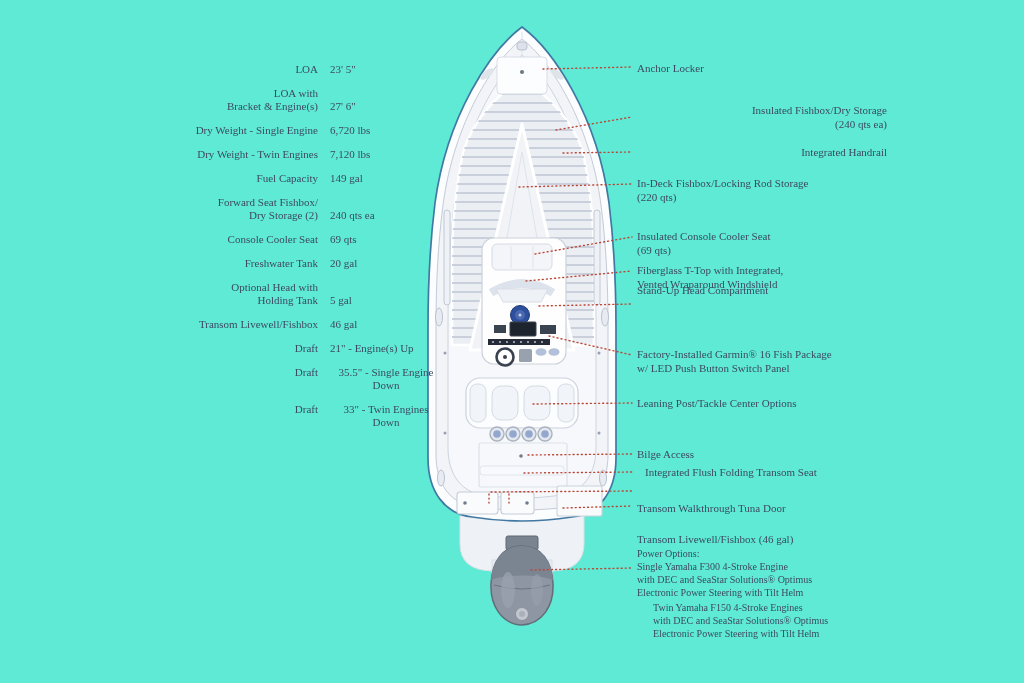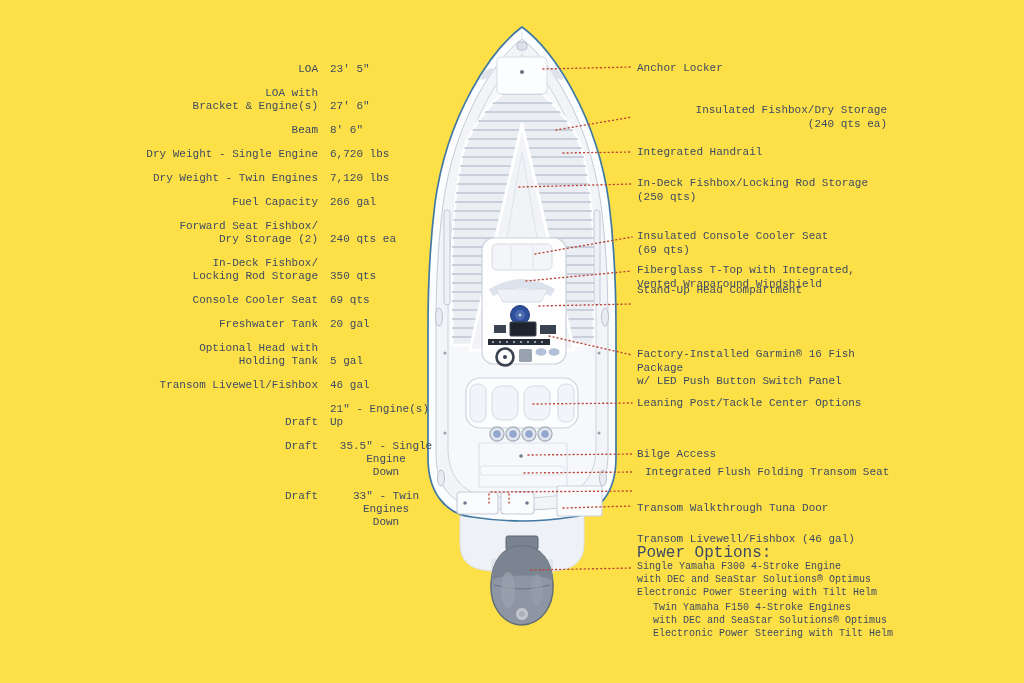--- a/index.html
+++ b/index.html
@@ -1,27 +1,27 @@
 <!DOCTYPE html>
 <html style="--text: #3d4a63; --leader: #bc4636; --hull: #4179a3; --accent: #2d4f9c; --cushion: #b3c0d9;"><head>
 <meta charset="utf-8">
 <style>
   html,body{margin:0;padding:0;background:#ffffff;}
-  .stage{position:relative;width:1024px;height:683px;background:#fde047;overflow:hidden;
-         font-family:Liberation Mono, monospace;color:var(--text,#3d4a63);}
+  .stage{position:relative;width:1024px;height:683px;background:#5eead4;overflow:hidden;
+         font-family:Liberation Serif, serif;color:var(--text,#3d4a63);}
   .art{position:absolute;left:0;top:0;width:1024px;height:683px;}
   .specs{position:absolute;left:108px;top:63px;width:340px;}
   .spec-row{display:flex;align-items:flex-end;gap:12px;margin-bottom:11px;}
   .spec-row.top{align-items:flex-start;}
   .spec-label{width:210px;text-align:right;font-size:11px;line-height:13px;white-space:pre-line;}
   .spec-value{width:112px;text-align:left;font-size:11px;line-height:13px;white-space:pre-line;}
   .spec-value.center{text-align:center;}
   .callout{position:absolute;left:637px;width:250px;font-size:11px;line-height:13.5px;white-space:pre-line;}
   .power{position:absolute;left:637px;top:0;width:250px;}
-  .power-title{position:absolute;left:0;top:547px;width:250px;font-size:16px;line-height:13px;}
+  .power-title{position:absolute;left:0;top:547px;width:250px;font-size:10px;line-height:13px;}
   .power-item{position:absolute;left:0;width:250px;font-size:10px;line-height:12.9px;white-space:pre-line;}
   .power-item.opt0{top:561px;}
   .power-item.opt1{top:602px;margin-left:16px;}
   .leader{stroke:var(--leader,#bc4636);stroke-width:1.4;stroke-dasharray:1 3.1;stroke-linecap:round;fill:none;}
   .hull{stroke:var(--hull,#4179a3);}
 </style>
 </head>
 <body>
 
 <div class="stage">
@@ -172,44 +172,35 @@
       <div class="spec-row">
         <div class="spec-label">LOA</div>
         <div class="spec-value">23' 5"</div>
       </div>
       <div class="spec-row">
         <div class="spec-label">LOA with
 Bracket &amp; Engine(s)</div>
         <div class="spec-value">27' 6"</div>
       </div>
       <div class="spec-row">
-        <div class="spec-label">Beam</div>
-        <div class="spec-value">8' 6"</div>
-      </div>
-      <div class="spec-row">
         <div class="spec-label">Dry Weight - Single Engine</div>
         <div class="spec-value">6,720 lbs</div>
       </div>
       <div class="spec-row">
         <div class="spec-label">Dry Weight - Twin Engines</div>
         <div class="spec-value">7,120 lbs</div>
       </div>
       <div class="spec-row">
         <div class="spec-label">Fuel Capacity</div>
-        <div class="spec-value">266 gal</div>
+        <div class="spec-value">149 gal</div>
       </div>
       <div class="spec-row">
         <div class="spec-label">Forward Seat Fishbox/
 Dry Storage (2)</div>
         <div class="spec-value">240 qts ea</div>
-      </div>
-      <div class="spec-row">
-        <div class="spec-label">In-Deck Fishbox/
-Locking Rod Storage</div>
-        <div class="spec-value">350 qts</div>
       </div>
       <div class="spec-row">
         <div class="spec-label">Console Cooler Seat</div>
         <div class="spec-value">69 qts</div>
       </div>
       <div class="spec-row">
         <div class="spec-label">Freshwater Tank</div>
         <div class="spec-value">20 gal</div>
       </div>
       <div class="spec-row">
@@ -234,23 +225,23 @@
         <div class="spec-label">Draft</div>
         <div class="spec-value center">33" - Twin Engines
 Down</div>
       </div>
     </div>
 
   <div id="callout-list">
       <div class="callout" style="top: 62px;">Anchor Locker</div>
       <div class="callout" style="top: 104px; text-align: right;">Insulated Fishbox/Dry Storage
 (240 qts ea)</div>
-      <div class="callout" style="top: 146px;">Integrated Handrail</div>
+      <div class="callout" style="top: 146px; text-align: right;">Integrated Handrail</div>
       <div class="callout" style="top: 177px;">In-Deck Fishbox/Locking Rod Storage
-(250 qts)</div>
+(220 qts)</div>
       <div class="callout" style="top: 230px;">Insulated Console Cooler Seat
 (69 qts)</div>
       <div class="callout" style="top: 264px;">Fiberglass T-Top with Integrated,
 Vented Wraparound Windshield</div>
       <div class="callout" style="top: 284px;">Stand-Up Head Compartment</div>
       <div class="callout" style="top: 348px;">Factory-Installed Garmin® 16 Fish Package
 w/ LED Push Button Switch Panel</div>
       <div class="callout" style="top: 397px;">Leaning Post/Tackle Center Options</div>
       <div class="callout" style="top: 448px;">Bilge Access</div>
       <div class="callout" style="top: 466px; margin-left: 8px;">Integrated Flush Folding Transom Seat</div>

